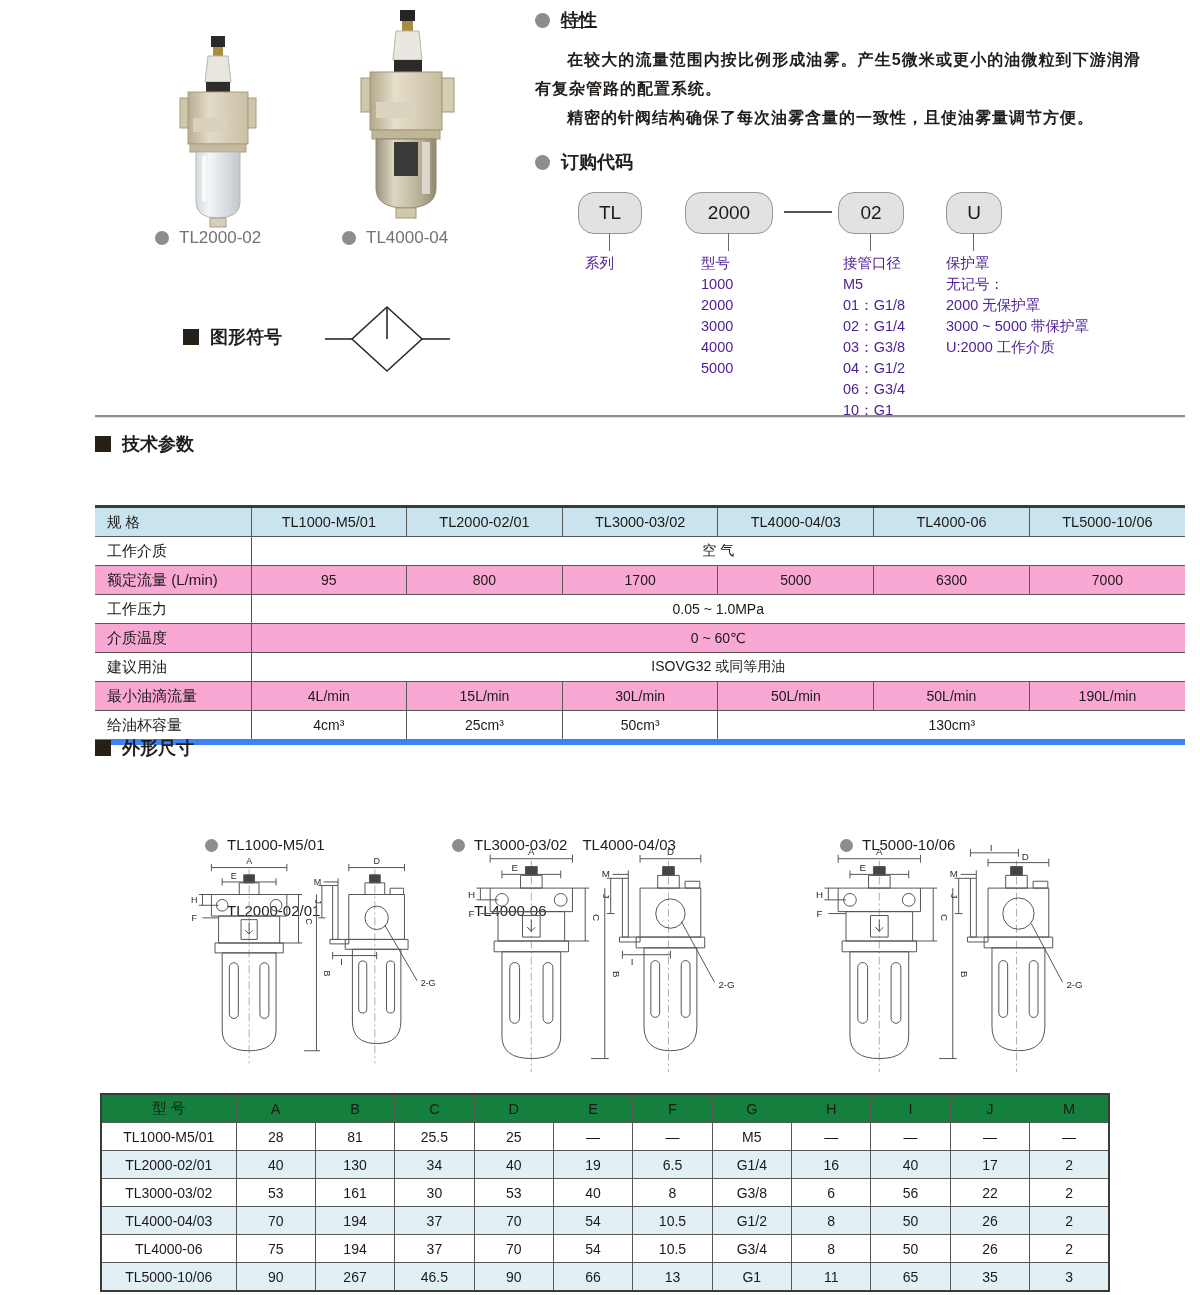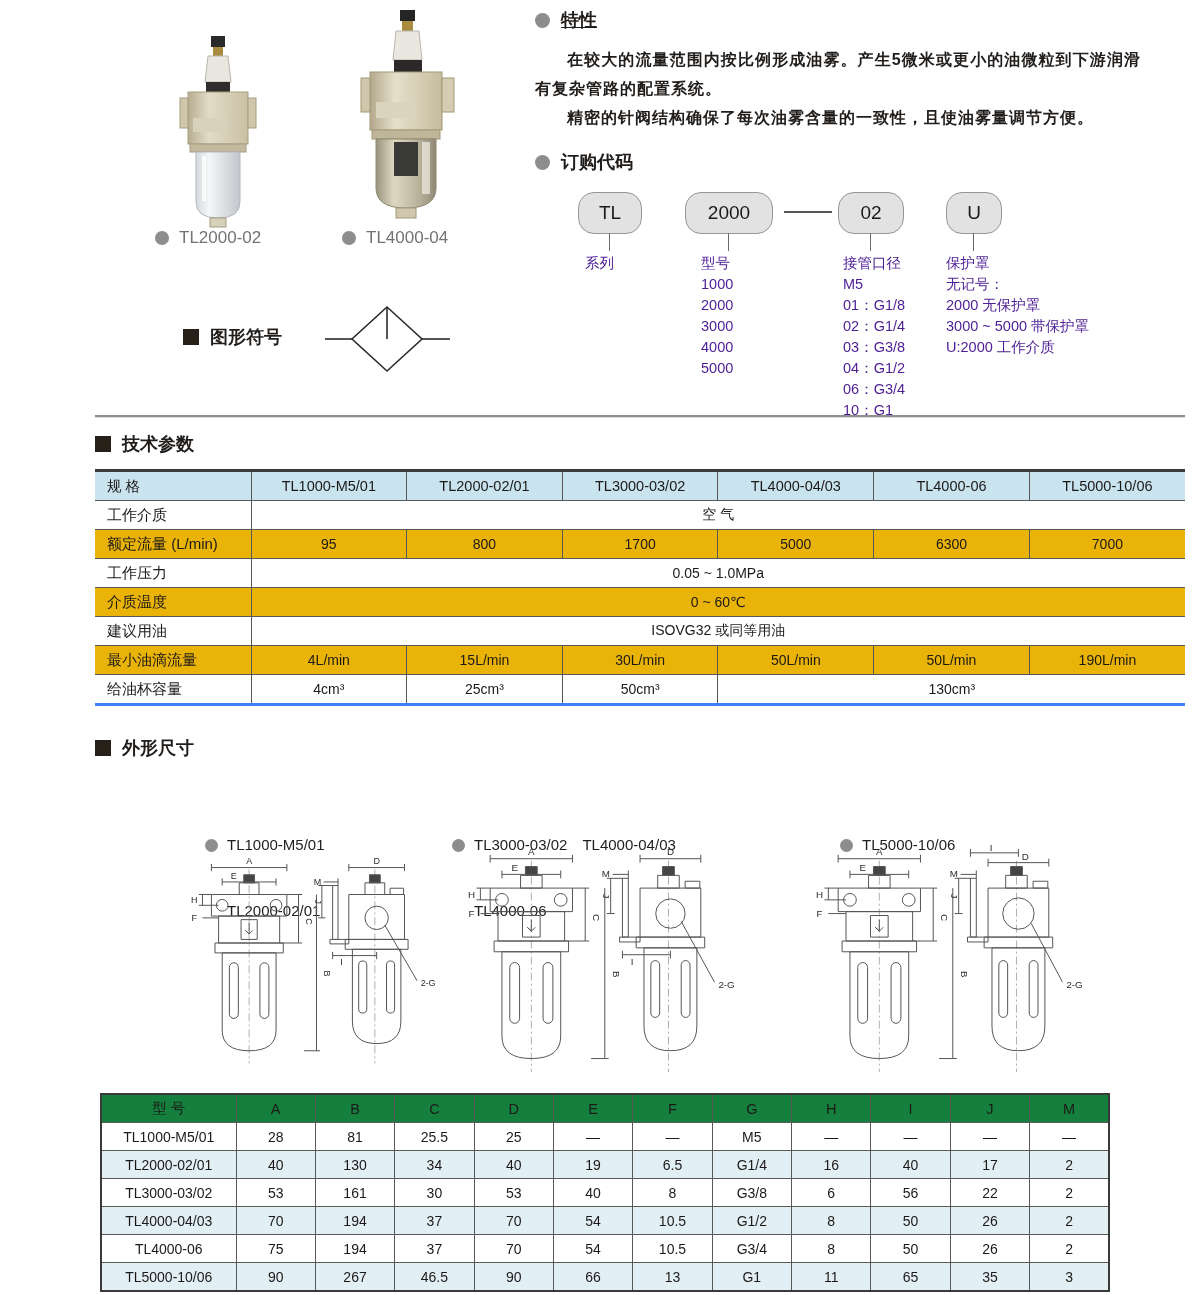--- a/index.html
+++ b/index.html
@@ -15,27 +15,27 @@
             display:flex;align-items:center;justify-content:center;font-size:19px;color:#1c1a18;}
   .conn{position:absolute;width:1px;background:#6a6a6a;}
   .ord-label{position:absolute;font-size:14.5px;line-height:21px;color:#4c1d95;white-space:nowrap;}
   .divider{position:absolute;left:95px;width:1090px;height:2px;background:#8f8f8f;border-bottom:1px solid #dcdcdc;}
   .caption{position:absolute;font-size:17px;color:#737373;display:flex;align-items:center;}
   .caption .dot{width:14px;height:14px;margin-right:10px;}
   .cap2{font-size:15px;color:#201d1b;line-height:22px;white-space:pre;}
   .cap2 .dot{width:13px;height:13px;margin-right:9px;}
 
   table.tech{border-collapse:collapse;table-layout:fixed;width:1090px;font-size:14px;
-             border-top:3px solid #3a3a3a;border-bottom:3px solid #3b82f6;}
+             border-top:3px solid #3a3a3a;border-bottom:6px solid #3b82f6;margin-top:36px;}
   table.tech td{height:28px;text-align:center;padding:0;border-bottom:1px solid #585858;color:#1c1a18;}
   table.tech tr:last-child td{border-bottom:none;}
   table.tech td.lbl{text-align:left;padding-left:12px;font-size:15px;}
   table.tech td.v{border-left:1px solid #585858;}
   table.tech tr.hdr td{background:#c9e3ef;font-size:14.5px;}
-  table.tech tr.alt td{background:#eab308;}
+  table.tech tr.alt td{background:#f9a8d4;}
 
   table.dim{border-collapse:collapse;table-layout:fixed;width:1010px;font-size:14px;border:2px solid #3a3a3a;}
   table.dim td{border:1px solid #585858;height:27px;text-align:center;color:#1c1a18;padding:0;}
   table.dim tr.hdr td{background:#15803d;font-size:14.5px;}
   table.dim tr.alt td{background:#e2eff4;}
 
   svg text{font-family:"Liberation Sans","DejaVu Sans",sans-serif;}
   .draw line,.draw path,.draw rect,.draw circle,.draw polyline{vector-effect:non-scaling-stroke;}
 </style>
 </head>

